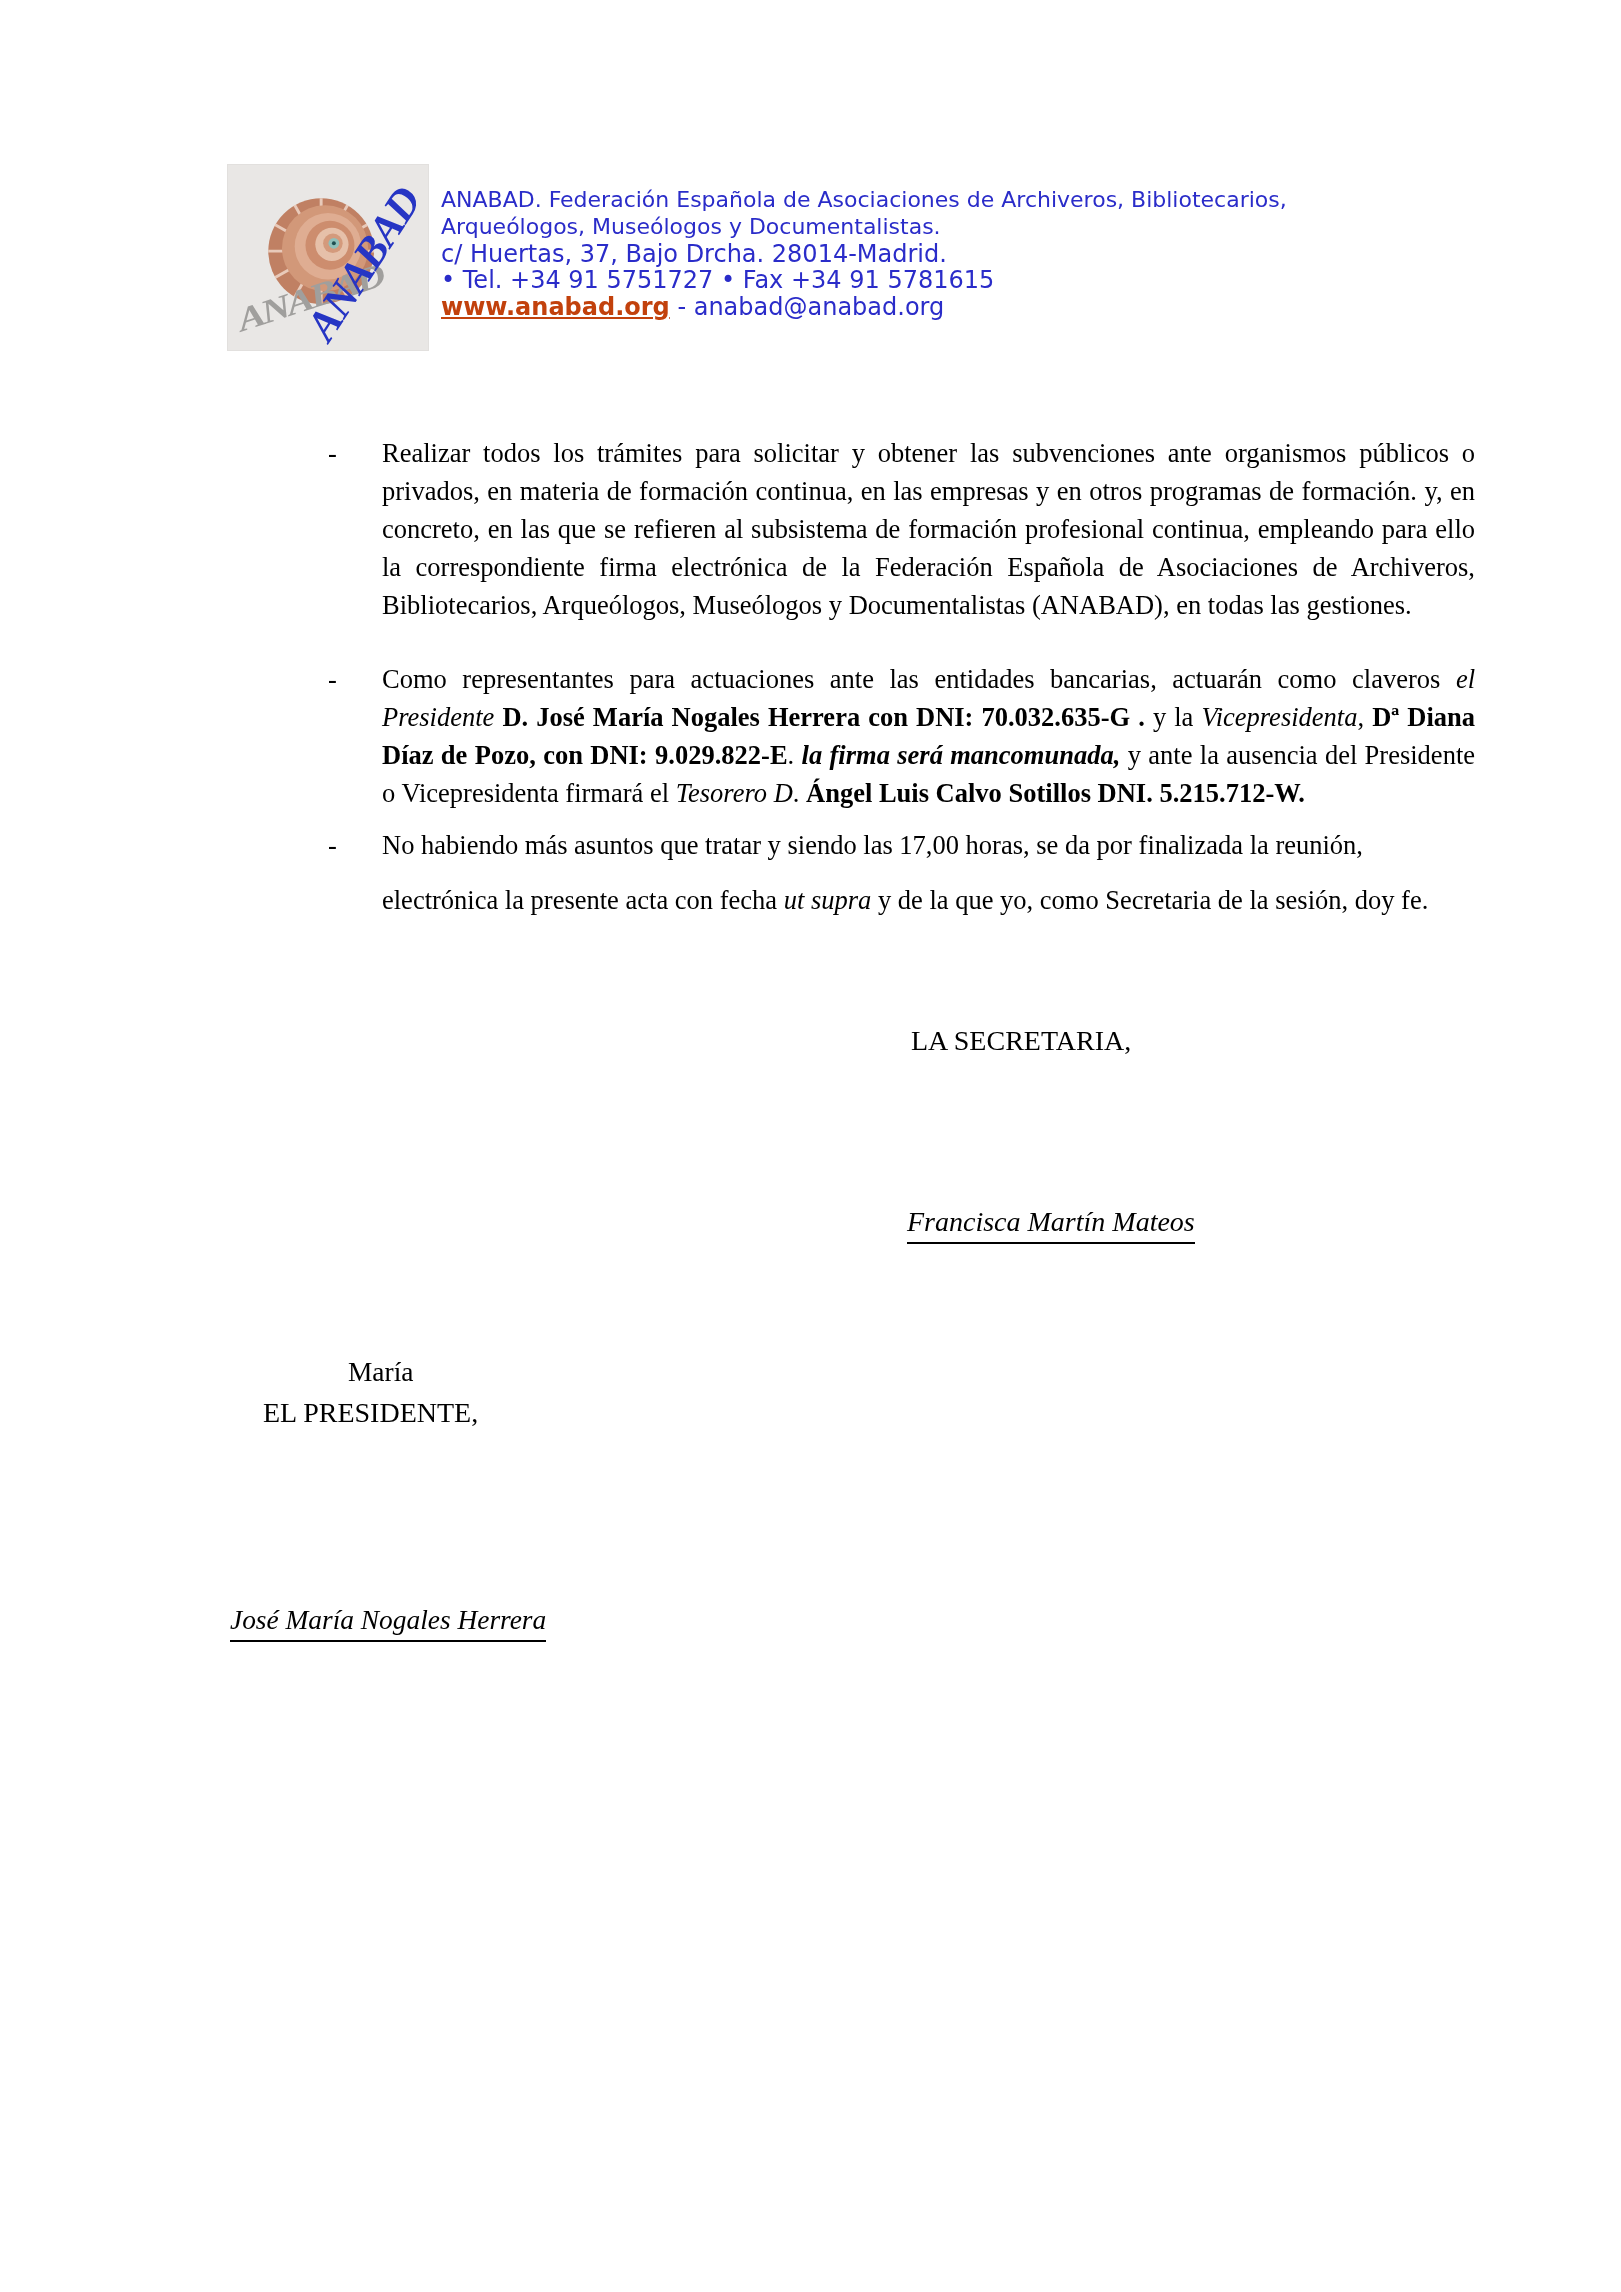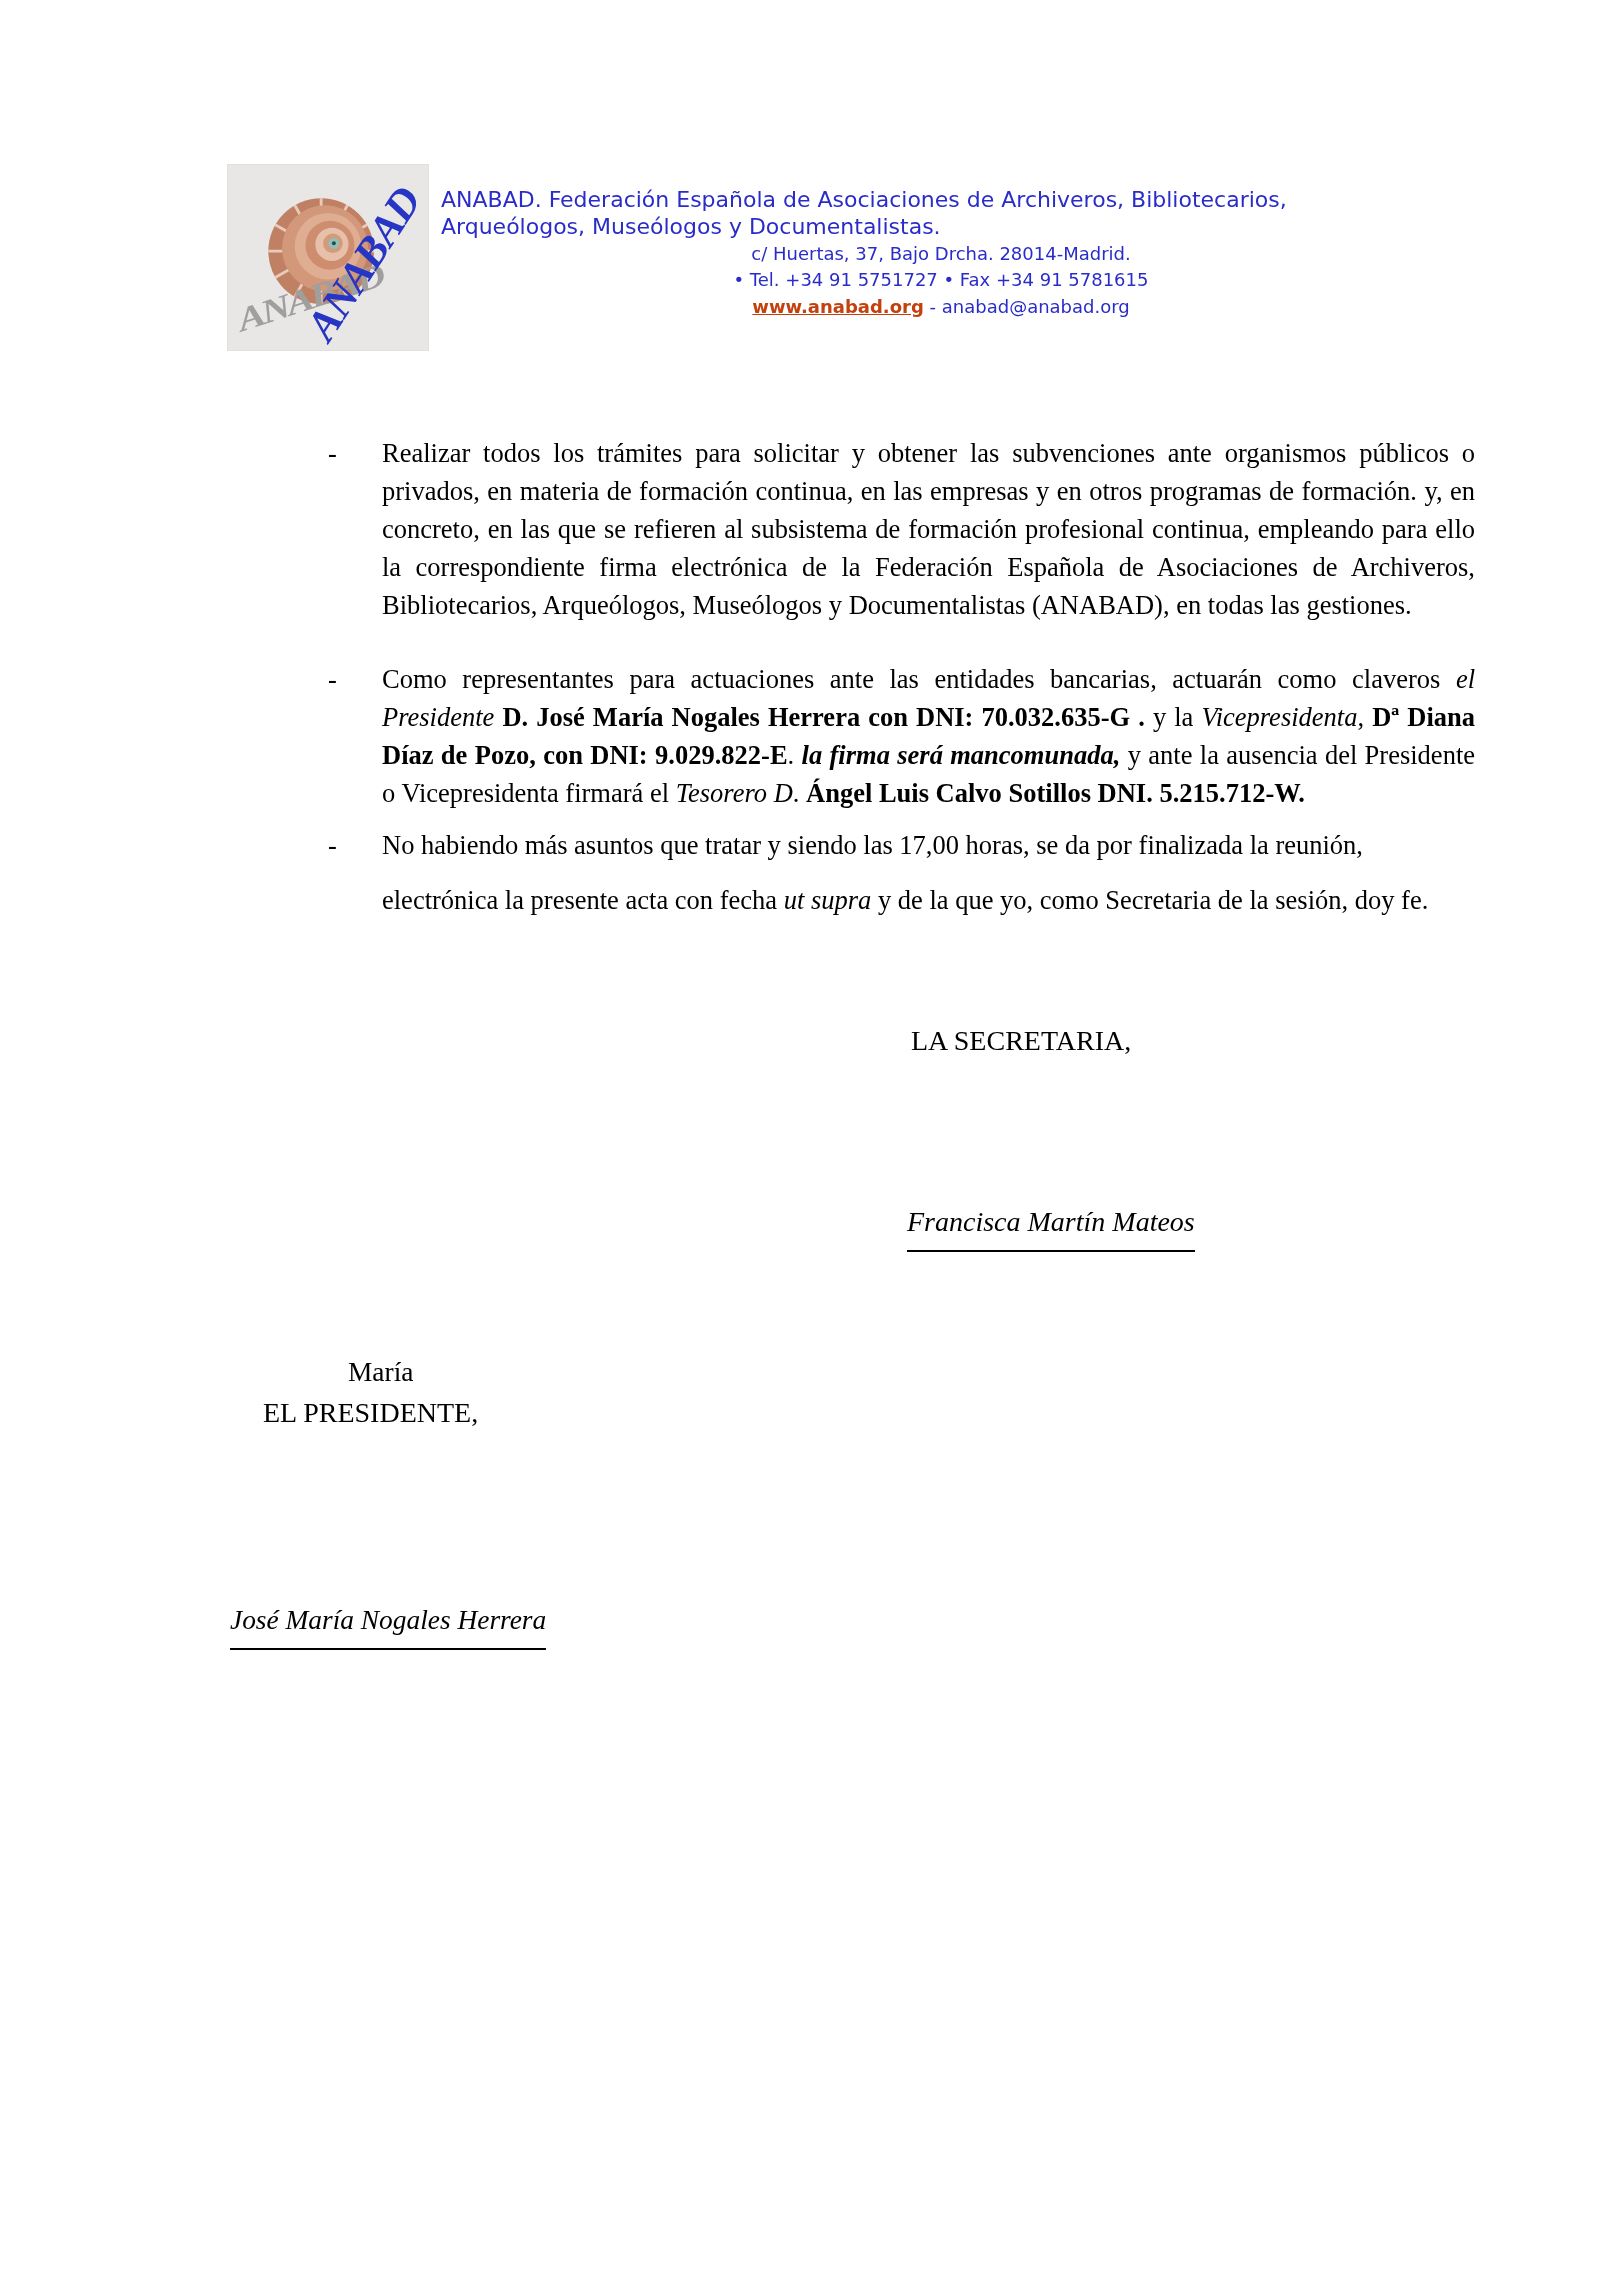--- a/index.html
+++ b/index.html
@@ -26,23 +26,22 @@
     left: 441px; top: 186px;
     width: 1000px;
     font-family: "DejaVu Sans", sans-serif;
     color: #2a2cc9;
   }
   .org-name {
     font-size: 22px;
     line-height: 27.4px;
   }
   .header-small {
-    font-size: 18px;
+    font-size: 24px;
     line-height: 26.5px;
-    text-align: center;
   }
   .website-line a, .website-link {
     color: #c2410c;
     text-decoration: underline;
     cursor: pointer;
     font-weight: bold;
   }
   
   .bullet-row {
     position: absolute;
@@ -75,21 +74,21 @@
   .seg-underline { text-underline-offset: 2.9px; }
   
   .sig {
     position: absolute;
     font-size: 28px;
     white-space: nowrap;
   }
   .sig-name {
     font-style: italic;
     border-bottom: 2.9px solid #000;
-    padding-bottom: 12px;
+    padding-bottom: 4px;
   }
   #secretary-title { left: 911px; top: 1025px; }
   #secretary-name  { left: 907px; top: 1206px; }
   #vobo            { left: 348px; top: 1357px; font-size: 27.4px; }
   #president-title { left: 263px; top: 1355px; margin-top: 42px; }
   #president-name  { left: 230px; top: 1605px; font-size: 27.4px; }
 </style>
 </head>
 <body>
 

